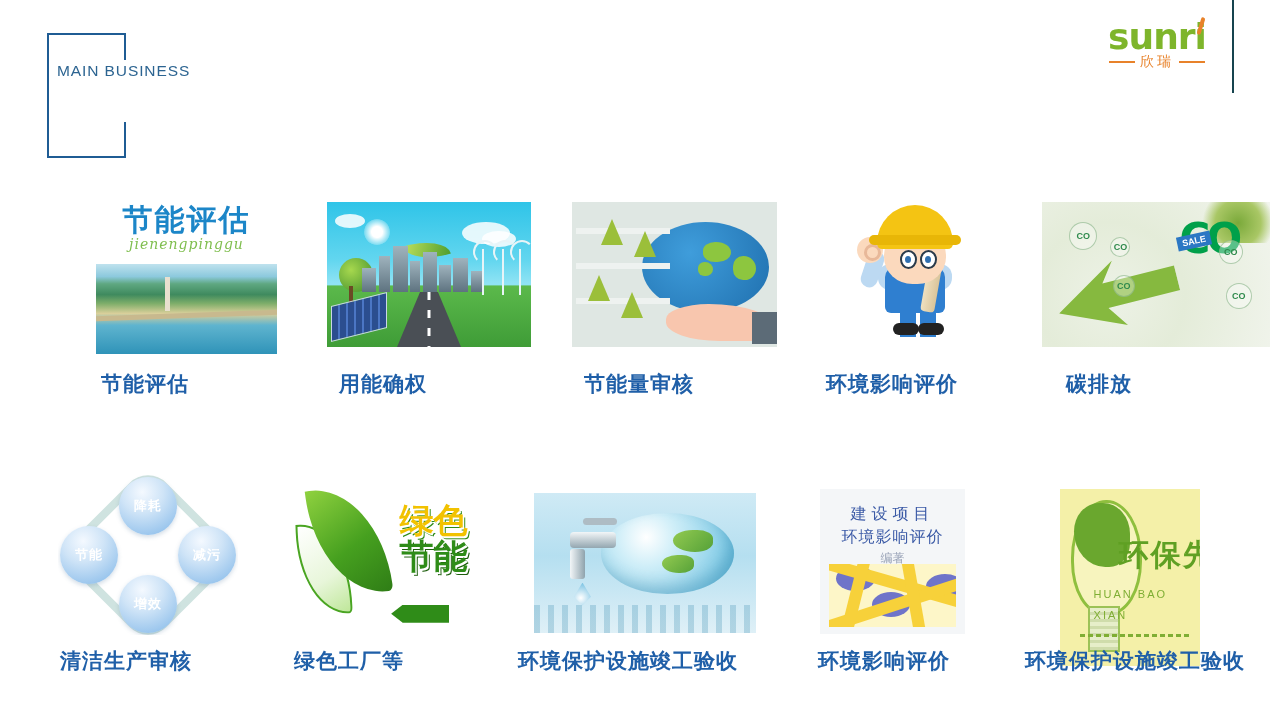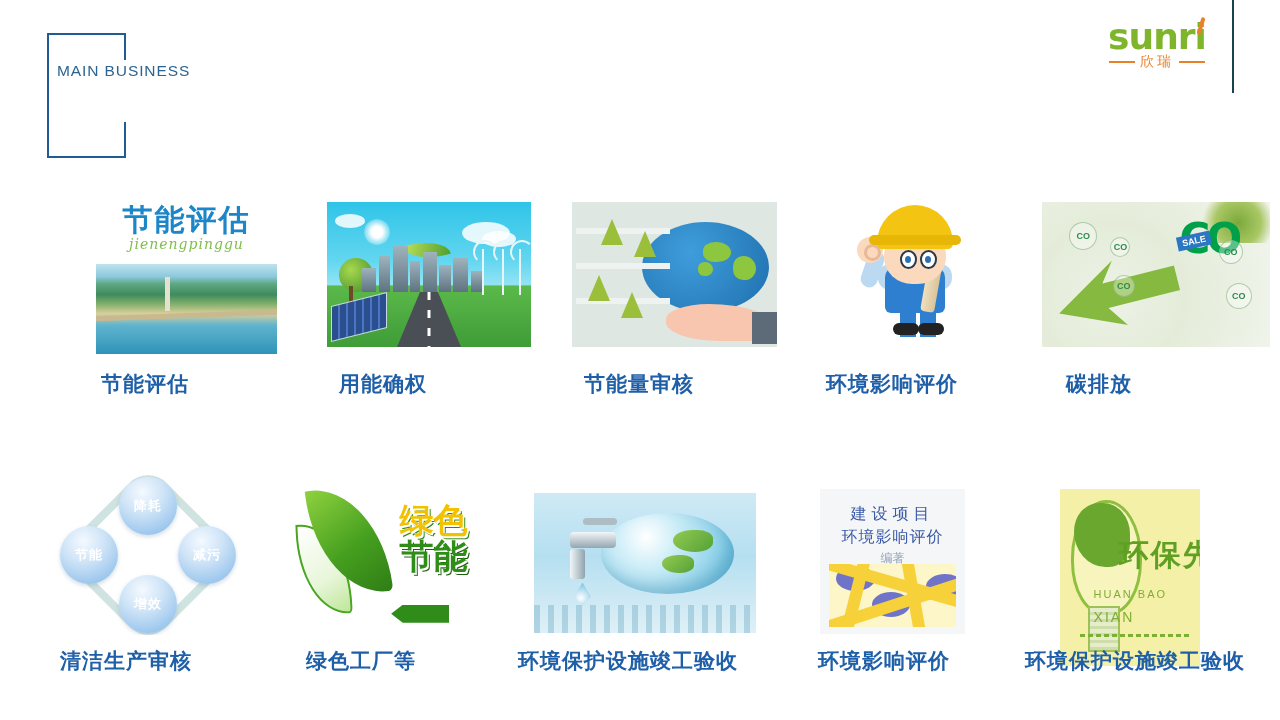--- a/index.html
+++ b/index.html
@@ -262,21 +262,21 @@
   .art-bulb{width:100%;height:100%;position:relative;background:#f4f0a8;overflow:hidden;}
   .art-bulb .glass{position:absolute;left:8%;top:6%;width:46%;height:62%;
     border:3px solid #8fbf3e;border-radius:50% 50% 46% 46%;background:rgba(255,255,255,.25);}
   .art-bulb .blob{position:absolute;left:10%;top:8%;width:40%;height:36%;
     background:#6aa72e;border-radius:48% 52% 40% 60%;}
   .art-bulb .base{position:absolute;left:20%;top:66%;width:20%;height:24%;
     background:repeating-linear-gradient(180deg,#e6eec9 0 4px,#cfdcab 4px 7px);border:2px solid #9cc257;}
   .art-bulb .cn{position:absolute;left:42%;top:26%;font-size:30px;font-weight:700;color:#5fa023;
     font-family:"DejaVu Sans",sans-serif;letter-spacing:2px;white-space:nowrap;}
   .art-bulb .py{position:absolute;left:24%;top:56%;font-size:11px;color:#7fae34;letter-spacing:2px;white-space:nowrap;}
-  .art-bulb .py2{position:absolute;left:24%;top:68%;font-size:14px;color:#7fae34;letter-spacing:2px;white-space:nowrap;}
+  .art-bulb .py2{position:absolute;left:24%;top:68%;font-size:11px;color:#7fae34;letter-spacing:2px;white-space:nowrap;}
   .art-bulb .rule{position:absolute;left:14%;right:6%;top:82%;height:3px;
     background:repeating-linear-gradient(90deg,#7fae34 0 5px,transparent 5px 8px);}
 </style>
 </head>
 <body>
 
 <div id="header">
 
   <div id="title-frame"></div>
   <div id="frame-gap"></div>
@@ -425,21 +425,21 @@
       <div class="art-leaf">
         <div class="lf2"></div>
         <div class="lf"></div>
         <div class="txt">
           <span>绿色</span>
           <span>节能</span>
         </div>
         <div class="ar"></div>
       </div>
     </div>
-    <div class="label" style="left:16px;top:172px;">绿色工厂等</div>
+    <div class="label" style="left:4px;top:172px;">绿色工厂等</div>
   </div>
 
   <div class="card" style="left:518px;width:280px;">
     <div class="thumb" style="left:16px;top:18px;width:222px;height:140px;">
       <div class="art-water">
         <div class="globe">
           <div class="cont c1"></div>
             <div class="cont c2"></div>
         </div>
         <div class="handle"></div>

